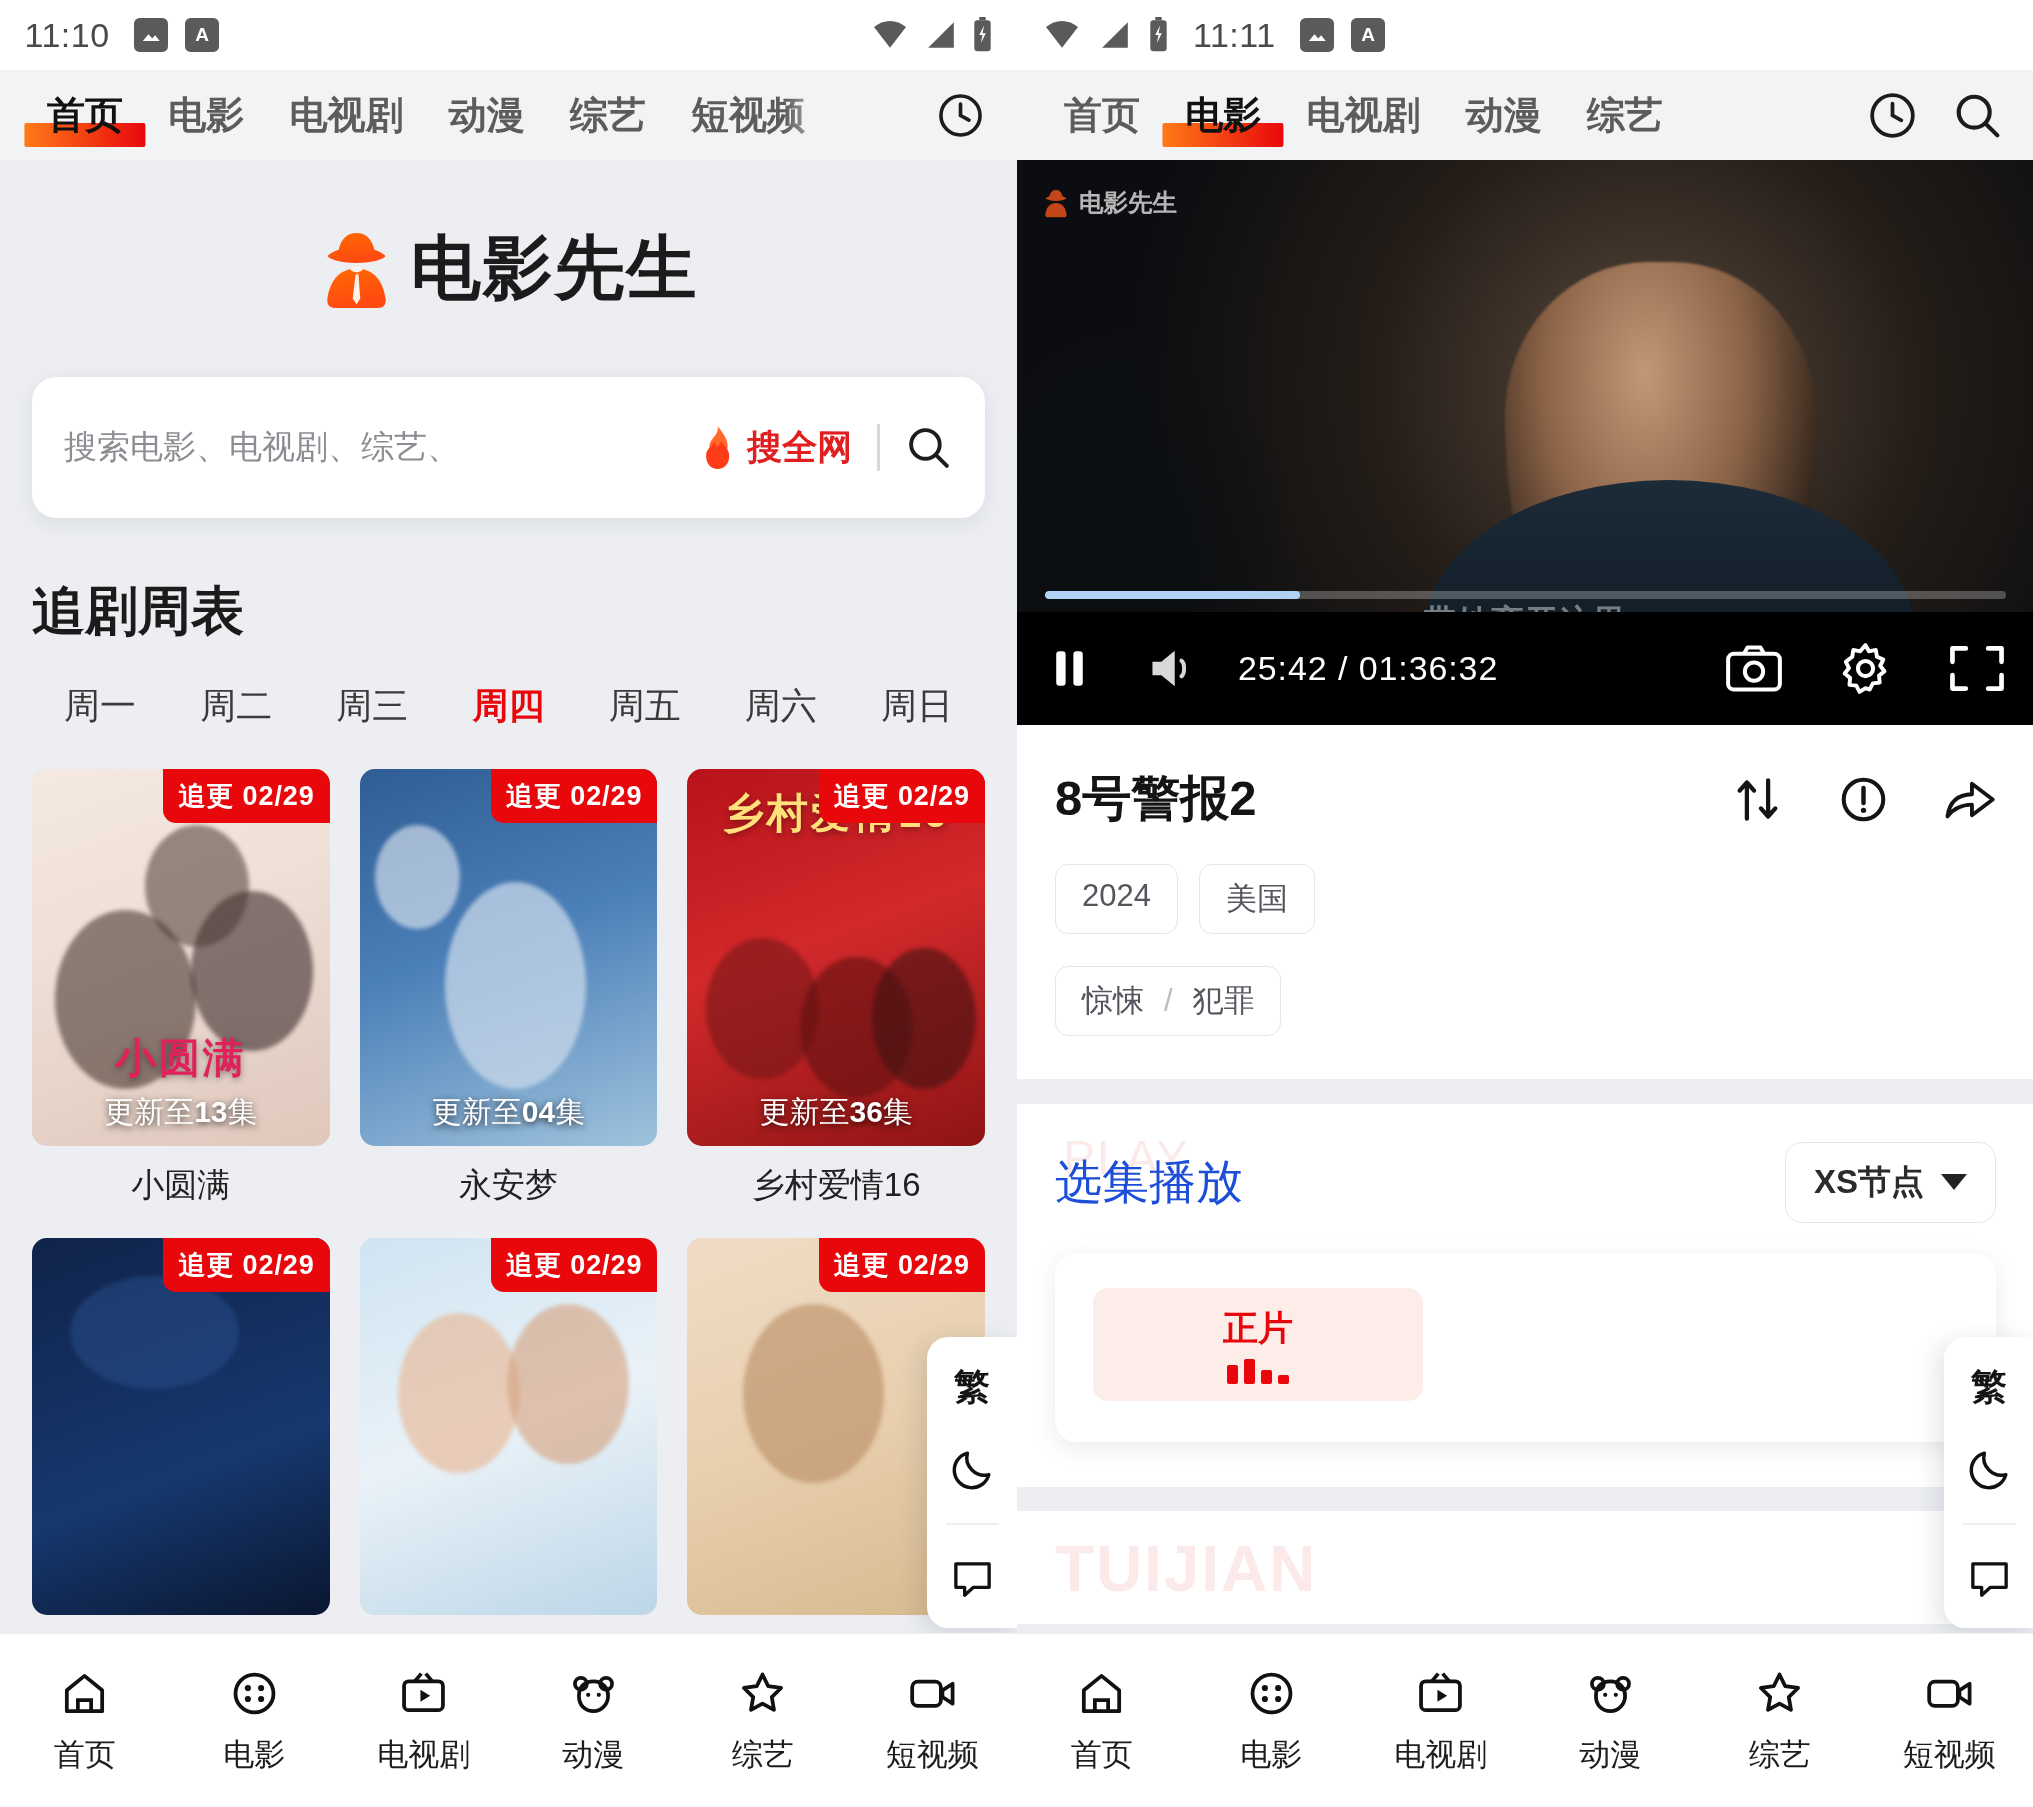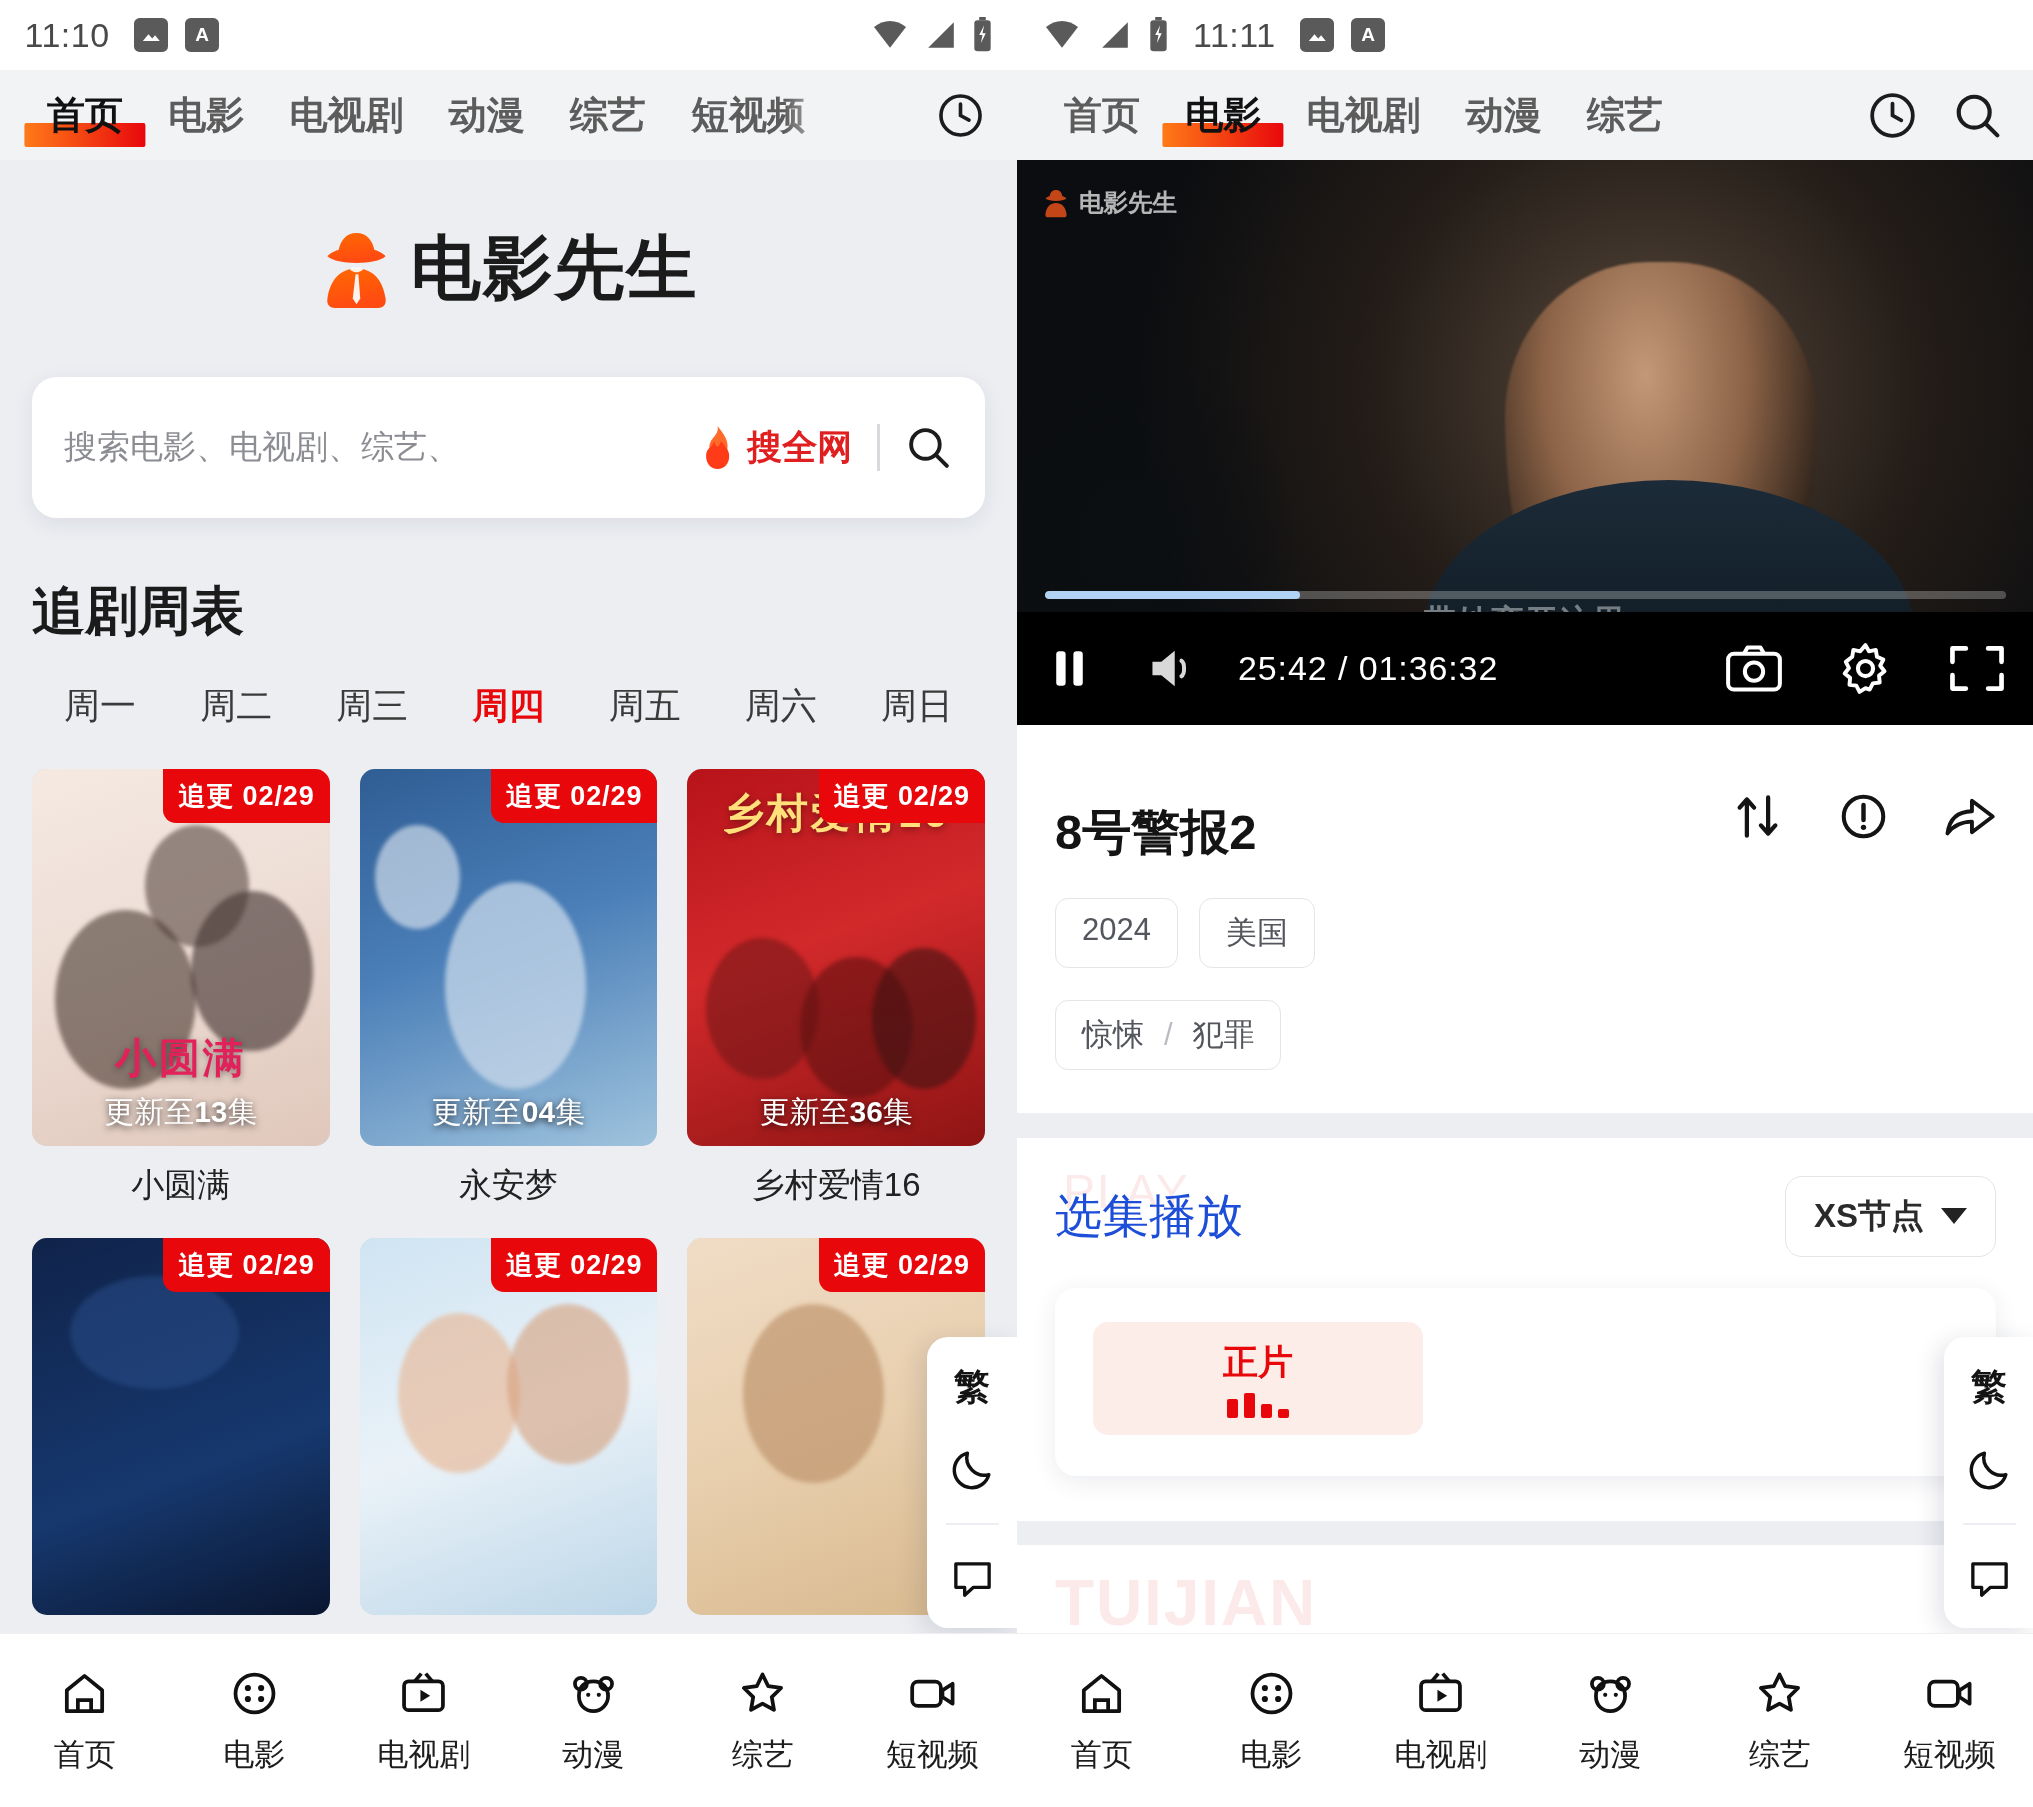--- a/index.html
+++ b/index.html
@@ -181,21 +181,21 @@
     background:rgba(255,255,255,.26); border-radius:3.8px; overflow:hidden;
   }
   .progress .fill { height:100%; width:26.5%; background:#AFD2F5; border-radius:3.8px; }
   .ctrl { display:flex; align-items:center; justify-content:center; }
   .time { color:#fff; font-size:34px; margin-left:38px; letter-spacing:0.9px; }
   .ctrl-right { margin-left:auto; display:flex; align-items:center; gap:55px; }
 
   
   .infoblk { background:#fff; padding:41px 38px 43px 38px; }
   .title-row { display:flex; align-items:center; }
-  .vtitle { font-size:49px; font-weight:800; color:#141414;margin-top:34px; }
+  .vtitle { font-size:49px; font-weight:800; color:#141414; }
   .title-icons { margin-left:auto; display:flex; align-items:center; gap:53px; }
   .tagrow { display:flex; flex-wrap:wrap; gap:21px; margin-top:32px; }
   .tag {
     border:1.9px solid #E3E5E9; border-radius:13px; padding:13px 26px;
     font-size:31px; color:#53565c; background:#fff;
   }
   .tag .sep { color:#b9bcc2; margin:0 11.3px; }
 
   
   .playsect { margin-top:24.5px; background:#fff; padding:41px 38px 45px 38px; }

